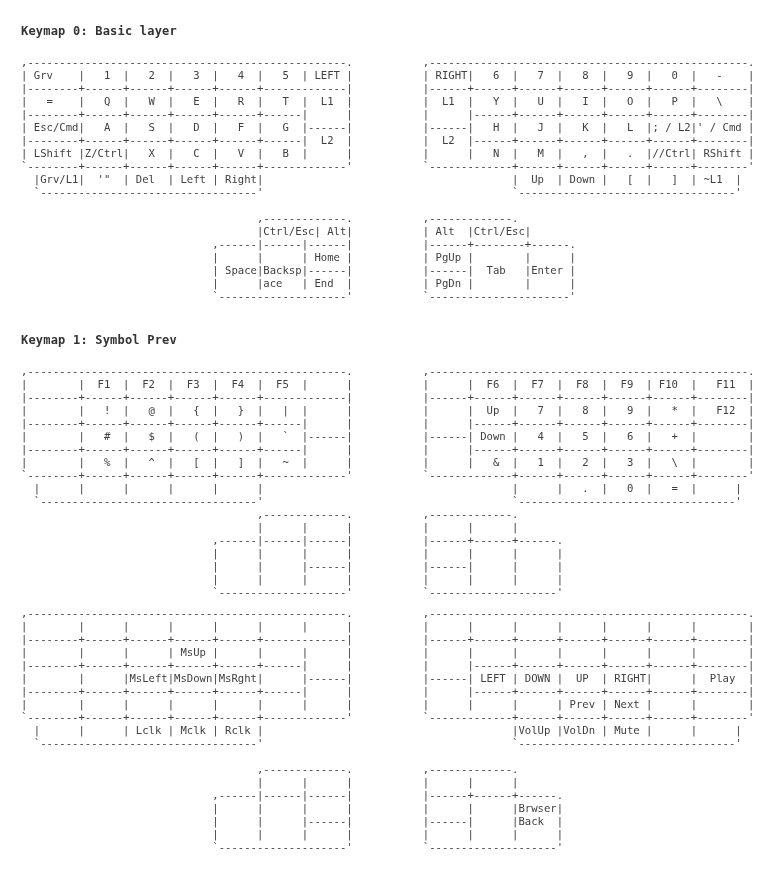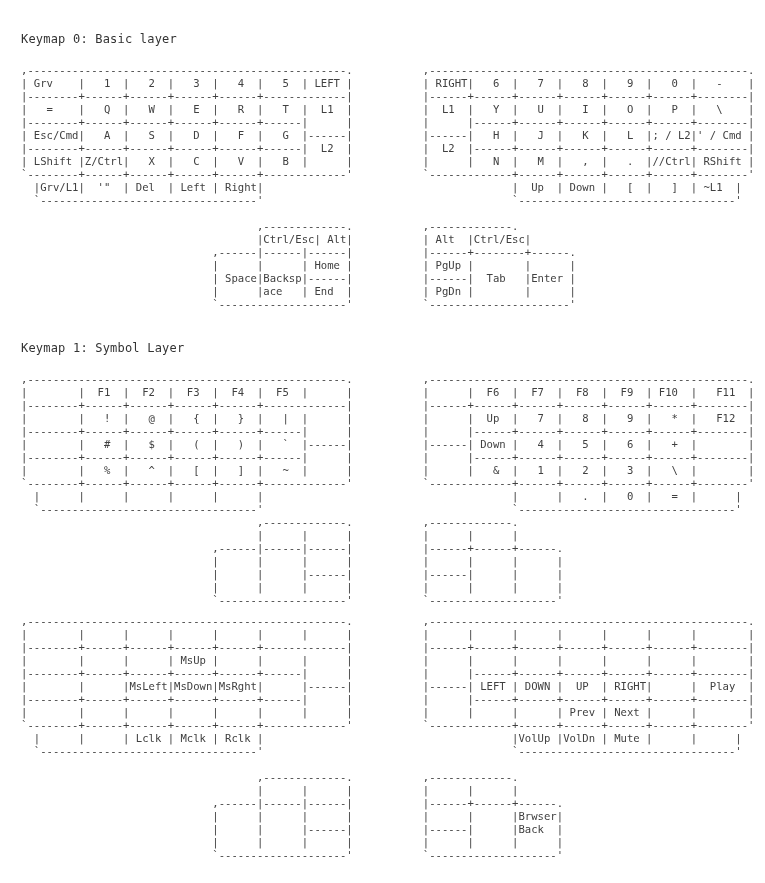--- a/index.html
+++ b/index.html
@@ -13,25 +13,25 @@
     padding: 0;
     width: 765px;
     height: 883px;
     background: var(--background);
     overflow: hidden;
   }
   main {
     padding: 16px 0 0 21px;
   }
   h2.keymap-title {
-    margin: 16px 0 17px 0;
+    margin: 8px 0 17px 0;
     font-family: "DejaVu Sans Mono", "Liberation Mono", monospace;
     font-size: 12px;
     line-height: 15px;
-    font-weight: normal;
+    font-weight: bold;
     color: var(--title-color);
     letter-spacing: 0.2px;
   }
   pre.keymap-art {
     margin: 0;
     font-family: "DejaVu Sans Mono", "Liberation Mono", monospace;
     font-size: 10.6px;
     line-height: 13px;
     color: var(--art-color);
     white-space: pre;
@@ -61,21 +61,21 @@
                                      ,-------------.           ,-------------.
                                      |Ctrl/Esc| Alt|           | Alt  |Ctrl/Esc|
                               ,------|------|------|           |------+--------+------.
                               |      |      | Home |           | PgUp |        |      |
                               | Space|Backsp|------|           |------|  Tab   |Enter |
                               |      |ace   | End  |           | PgDn |        |      |
                               `--------------------'           `----------------------'</pre>
   </section>
 
   <section>
-    <h2 class="keymap-title">Keymap 1: Symbol Layer</h2>
+    <h2 class="keymap-title">Keymap 1: Symbol Prev</h2>
     <pre class="keymap-art gap-small">,--------------------------------------------------.           ,--------------------------------------------------.
 |        |  F1  |  F2  |  F3  |  F4  |  F5  |      |           |      |  F6  |  F7  |  F8  |  F9  | F10  |   F11  |
 |--------+------+------+------+------+-------------|           |------+------+------+------+------+------+--------|
 |        |   !  |   @  |   {  |   }  |   |  |      |           |      |  Up  |   7  |   8  |   9  |   *  |   F12  |
 |--------+------+------+------+------+------|      |           |      |------+------+------+------+------+--------|
 |        |   #  |   $  |   (  |   )  |   `  |------|           |------| Down |   4  |   5  |   6  |   +  |        |
 |--------+------+------+------+------+------|      |           |      |------+------+------+------+------+--------|
 |        |   %  |   ^  |   [  |   ]  |   ~  |      |           |      |   &amp;  |   1  |   2  |   3  |   \  |        |
 `--------+------+------+------+------+-------------'           `-------------+------+------+------+------+--------'
   |      |      |      |      |      |                                       |      |   .  |   0  |   =  |      |

